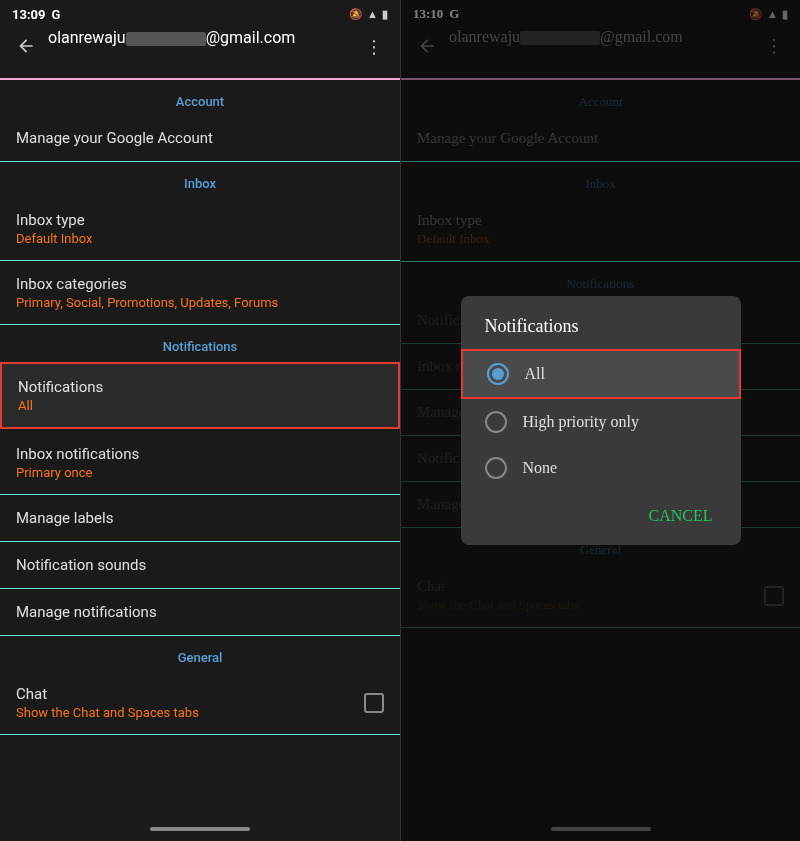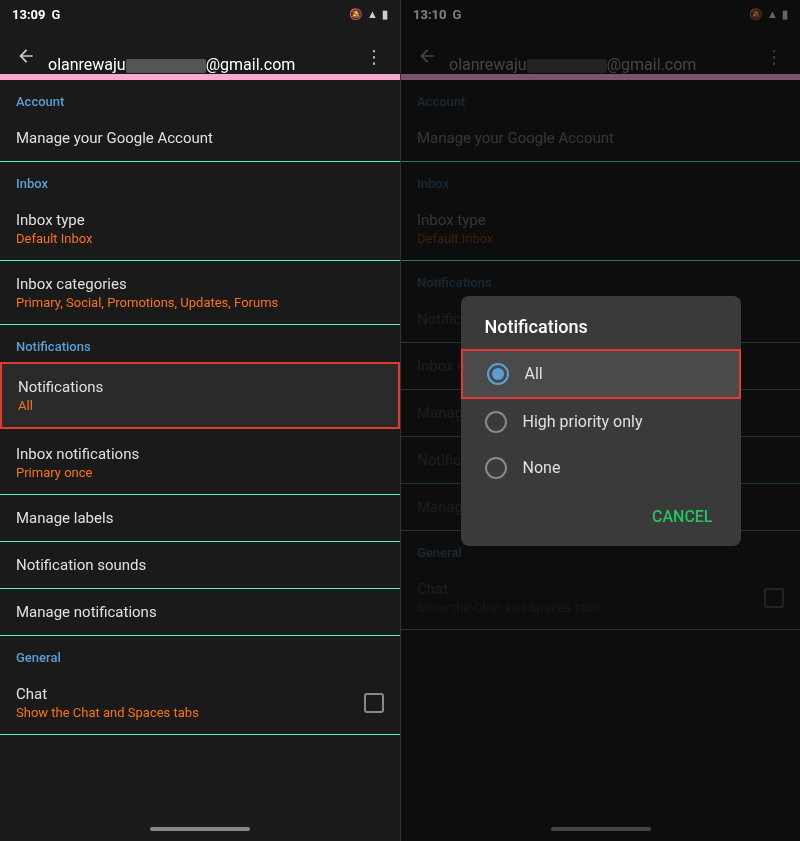--- a/index.html
+++ b/index.html
@@ -15,20 +15,21 @@
       width: 400px;
       height: 841px;
       background: #1a1a1a;
       display: flex;
       flex-direction: column;
       overflow: hidden;
       position: relative;
     }
     .panel.right {
       border-left: 1px solid #333;
+      font-family: Liberation Serif, serif;
     }
 
     
     .status-bar {
       height: 28px;
       background: #1a1a1a;
       display: flex;
       align-items: center;
       padding: 0 12px;
       font-size: 12px;
@@ -53,23 +54,23 @@
     .status-icon {
       font-size: 11px;
       color: #ccc;
     }
 
     
     .header {
       height: 52px;
       background: #1a1a1a;
       display: flex;
-      align-items: flex-end;
+      align-items: flex-start;
       padding: 0 8px;
-      border-bottom: 6px solid #f9a8d4;
+      border-bottom: 2px solid #f9a8d4;
     }
     .header .back-btn {
       width: 36px;
       height: 36px;
       display: flex;
       align-items: center;
       justify-content: center;
       cursor: pointer;
     }
     .header .email {
@@ -104,20 +105,21 @@
       overflow-y: auto;
       overflow-x: hidden;
     }
     .settings-list::-webkit-scrollbar { display: none; }
 
     .section-header {
       padding: 14px 16px 6px 16px;
       font-size: 13px;
       color: #5a9fd4;
       font-weight: 500;
+      text-align: center;
     }
 
     .setting-item {
       padding: 14px 16px;
       cursor: pointer;
       border-bottom: 1px solid #5eead4;
     }
     .setting-item .title {
       font-size: 15px;
       color: #e0e0e0;

